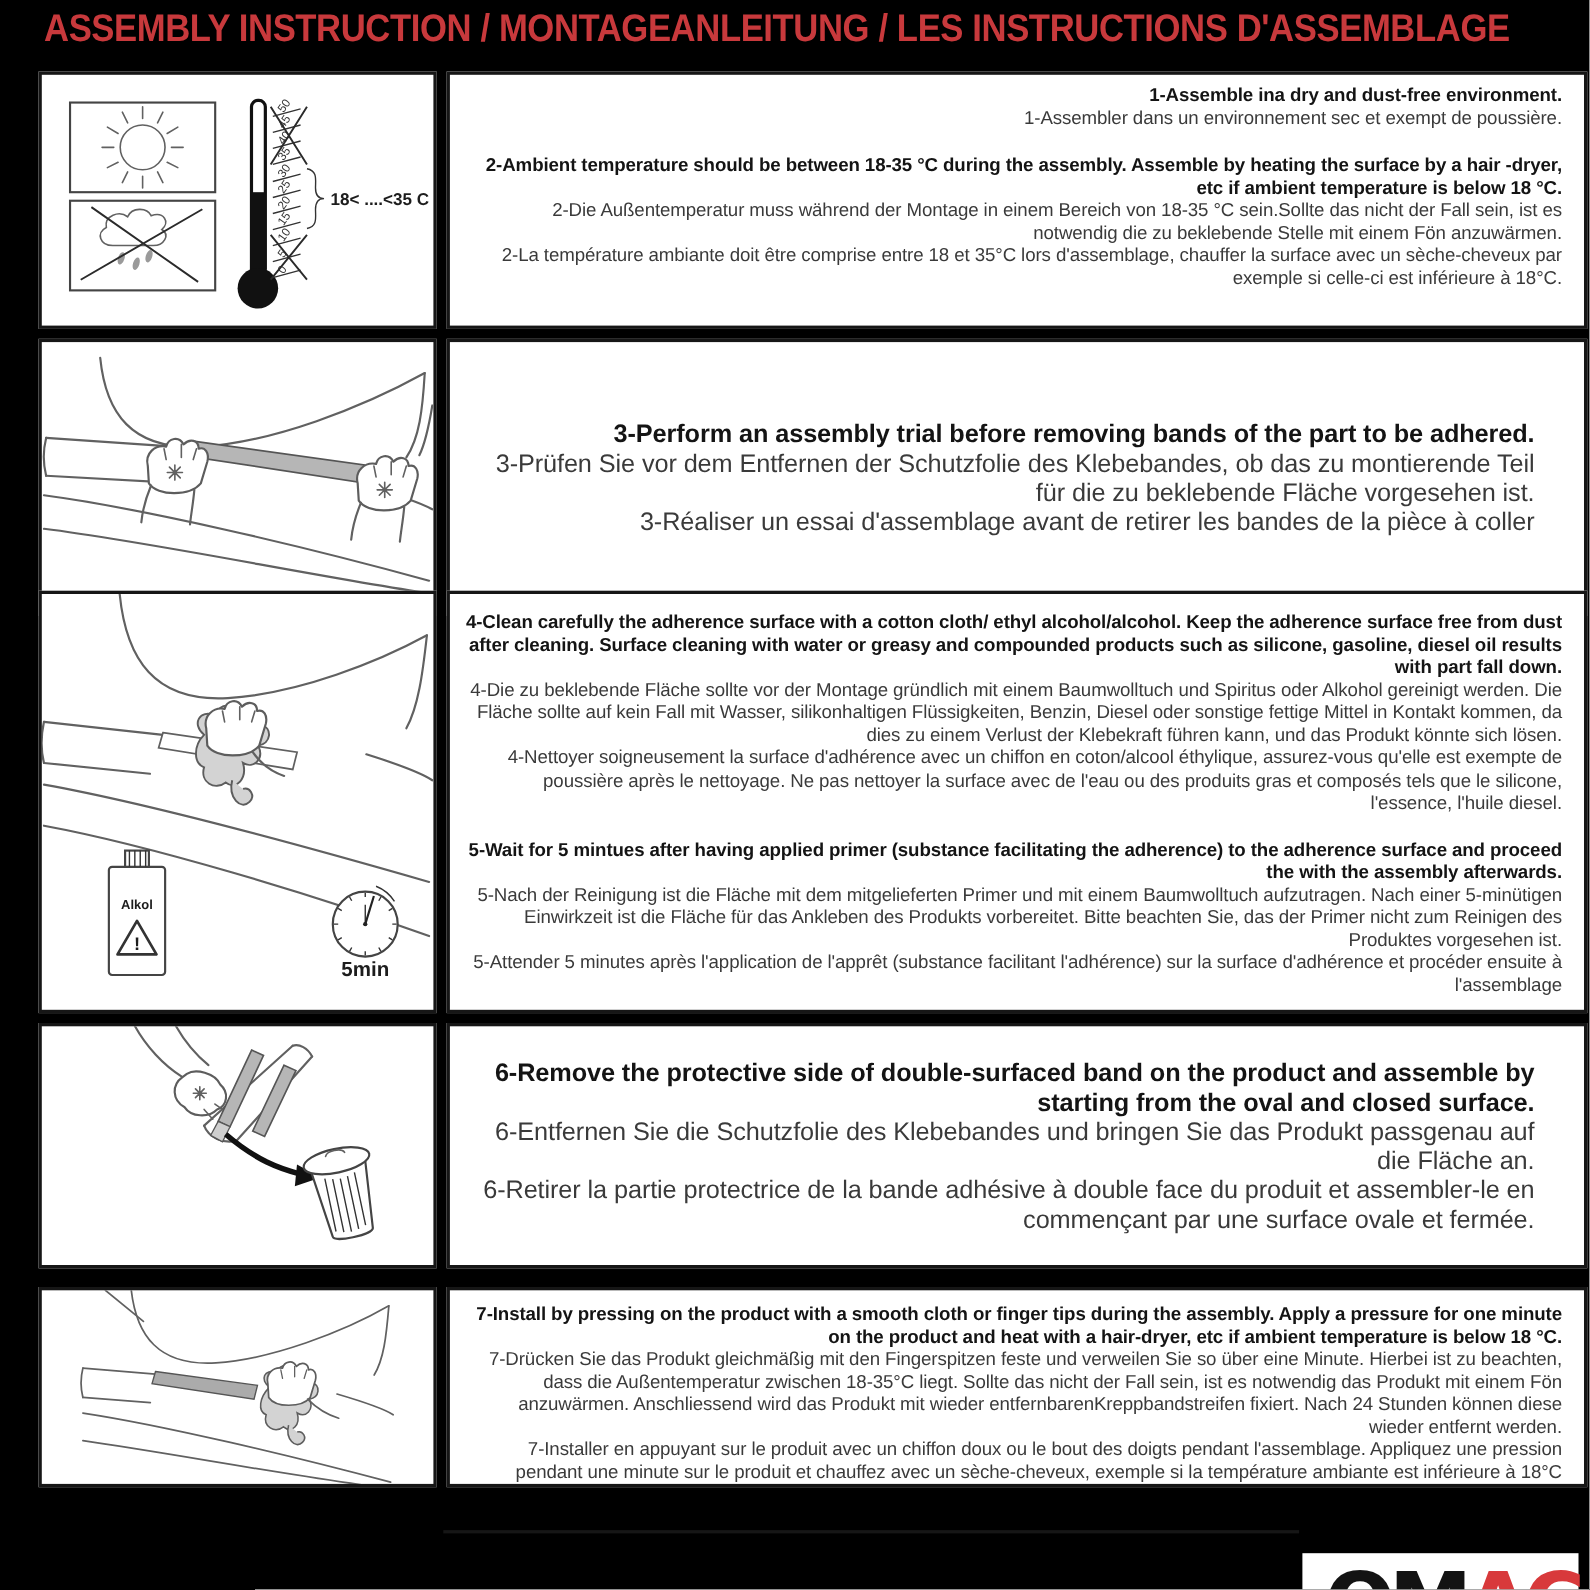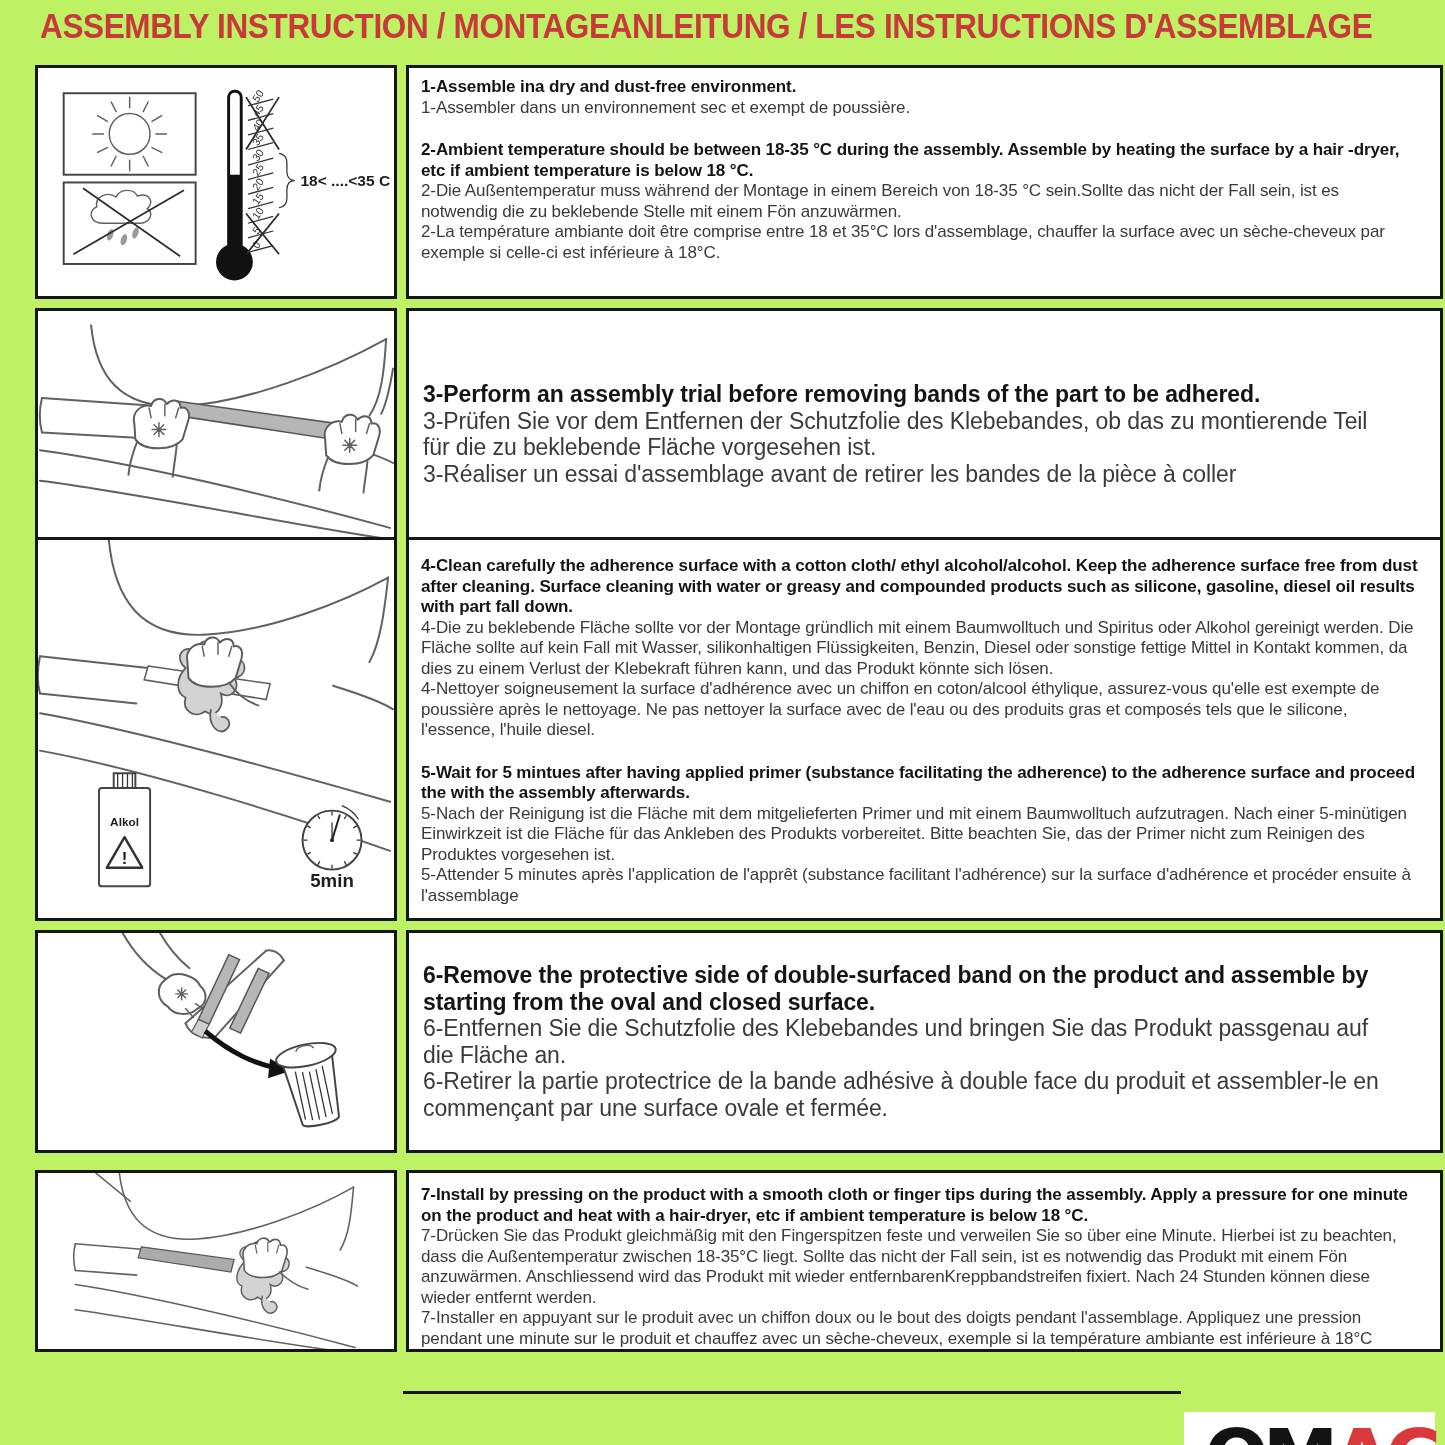--- a/index.html
+++ b/index.html
@@ -1,38 +1,38 @@
 <!DOCTYPE html>
 <html><head>
 <meta charset="utf-8">
 <style>
   html,body { margin:0; padding:0; background:#ffffff; }
   .page {
-    position:relative; width:1445px; height:1445px; background:#bef264;
+    position:relative; width:1445px; height:1445px; background:#000000;
     font-family:"Liberation Sans", sans-serif; overflow:hidden;
   }
   .title {
     position:absolute; left:40px; top:6px; margin:0;
     font-size:35px; font-weight:700; color:#c8393c;
     letter-spacing:-0.4px; white-space:nowrap;
     transform:scaleX(0.9); transform-origin:left center;
   }
   .row { position:absolute; left:35px; width:1408px; display:flex; gap:9px; }
   .r1 { top:65px;  height:234px; }
   .r2 { top:308px; height:252px; }
   .r3 { top:537px; height:384px; }
   .r4 { top:930px; height:223px; }
   .r5 { top:1170px;height:182px; }
   .fig {
     width:362px; flex:none; border:3px solid #161616; background:#fff;
     box-sizing:border-box;
   }
   .txt {
     flex:1; border:3px solid #161616; background:#fff; box-sizing:border-box;
-    padding:9px 20px 6px 12px; overflow:hidden;
+    padding:9px 20px 6px 12px; overflow:hidden;text-align:right;
   }
   .txt.big {
     padding:0 45px 0 14px; display:flex; flex-direction:column; justify-content:center;
   }
   .t { margin:0; font-size:17px; line-height:20.5px; color:#3a3a3a; letter-spacing:-0.1px; }
   .t.b { font-weight:700; color:#141414; }
   .big .t { font-size:23px; line-height:26.5px; }
   .gap { margin-top:22px; }
   .fig svg { display:block; width:100%; height:100%; }
   .ln { stroke:#616161; stroke-width:2; fill:none; stroke-linecap:round; }

